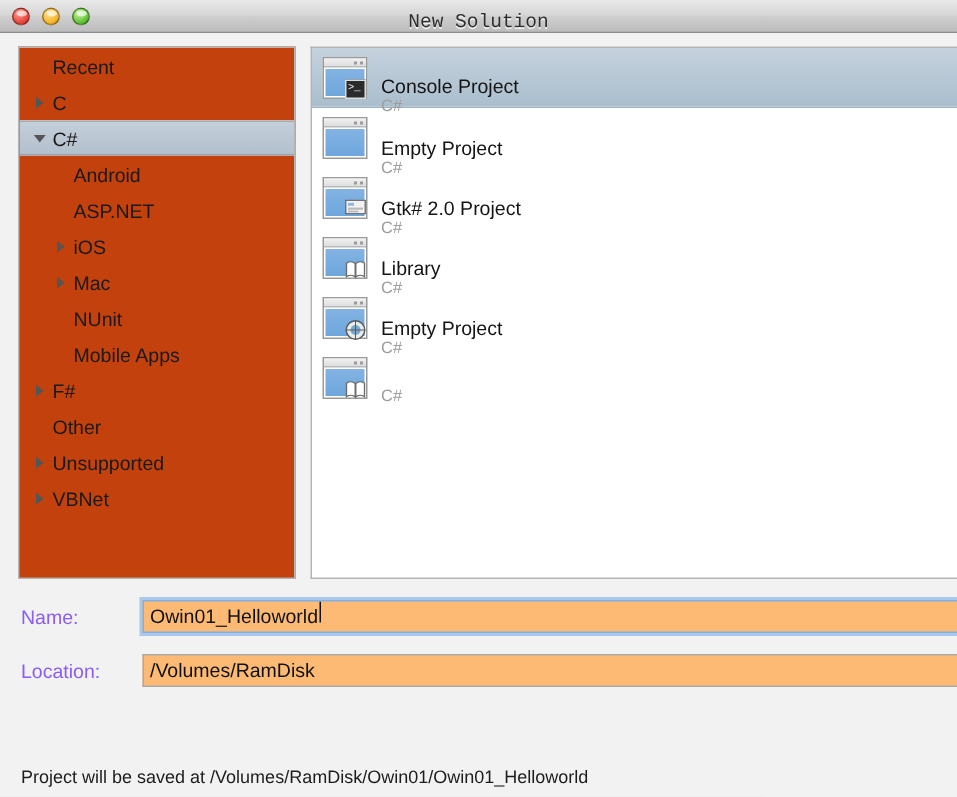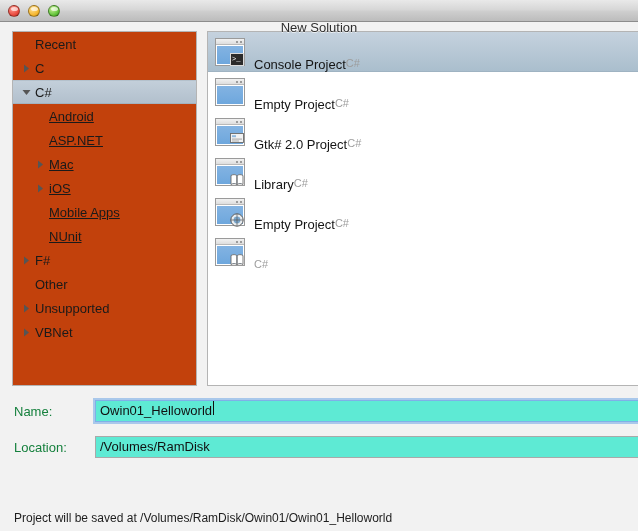--- a/index.html
+++ b/index.html
@@ -42,27 +42,28 @@
     content: ""; position: absolute;
     top: 1px; left: 2px; width: 7px; height: 4px;
     border-radius: 50%;
     background: rgba(255,255,255,0.65);
   }
   .light.red    { background: radial-gradient(circle at 35% 28%, #ff9a90, #e8483c 65%, #b8291f); }
   .light.yellow { background: radial-gradient(circle at 35% 28%, #ffe093, #f5b52c 65%, #c08612); }
   .light.green  { background: radial-gradient(circle at 35% 28%, #cdf39a, #60c238 65%, #3c8c20); }
 
   .window-title {
-    position: absolute; left: 0; right: 0; top: 17px;
+    position: absolute; left: 0; right: 0; top: 4px;
     height: 22px; line-height: 22px;
     text-align: center;
     font-size: 13px;
     color: #2e2e2e;
     text-shadow: 0 1px 0 rgba(255,255,255,0.7);
     pointer-events: none;
+    font-family: Liberation Mono, monospace;
   }
 
   
   .content {
     flex: 1 1 auto;
     background: #f2f2f2;
     display: flex; flex-direction: column;
     padding: 9px 0 0 0;
   }
 
@@ -96,21 +97,21 @@
   }
   .twisty {
     width: 14px; flex: 0 0 14px;
     display: flex; align-items: center; justify-content: center;
     color: #4a4a4a;
     font-size: 8px;
     line-height: 1;
   }
   .twisty svg { display: block; }
   .tree-label { padding-left: 2px; }
-  .tree-row.child { padding-left: 20px; text-decoration: underline; }
+  .tree-row.child { padding-left: 20px; }
   .tree-row.child .tree-label { padding-left: 2px; }
 
   
   .list-pane {
     flex: 1 1 auto;
     margin-left: 10px;
     margin-right: 0;
     background: #ffffff;
     border: 1px solid #b4b4b4;
     border-right: none;
@@ -167,21 +168,21 @@
     font-size: 7px;
     line-height: 11px;
     text-align: left;
     padding-left: 1px;
   }
   .badge.book {
     background: transparent;
   }
   .badge.book svg, .badge.circle svg, .badge.gtk svg { display: block; }
 
-  .tpl-text { display: flex; flex-direction: row; justify-content: center; margin-top: 25px; }
+  .tpl-text { display: flex; flex-direction: column; justify-content: center; margin-top: 25px; }
   .tpl-title {
     font-size: 13px;
     color: #141414;
     line-height: 15px;
   }
   .tpl-sub {
     font-size: 11px;
     color: #9d9d9d;
     line-height: 13px;
   }
@@ -192,26 +193,26 @@
     display: flex; align-items: center;
     height: 22px;
     margin-bottom: 14px;
   }
   .form-label {
     width: 95px;
     flex: 0 0 95px;
     text-align: left;
     padding-left: 14px;
     font-size: 13px;
-    color: #15803d;
+    color: #8b5cf6;
   }
   .field {
     flex: 1 1 auto;
     height: 22px;
-    background: #5eead4;
+    background: #fdba74;
     border: 1px solid #a9a9a9;
     border-right: none;
     font-size: 13px;
     color: #111111;
     padding: 0 4px;
     line-height: 20px;
     display: flex; align-items: flex-start;
     white-space: nowrap; overflow: hidden;
   }
   .field.focused {
@@ -278,37 +279,37 @@
           <div class="tree-row child">
             <span class="twisty"></span>
             <span class="tree-label">ASP.NET</span>
           </div>
           <div class="tree-row child">
             <span class="twisty">
               <svg width="7" height="9" viewBox="0 0 7 9">
                 <path d="M1 0.5 L6 4.5 L1 8.5 Z" fill="#555"></path>
               </svg>
             </span>
+            <span class="tree-label">iOS</span>
+          </div>
+          <div class="tree-row child">
+            <span class="twisty">
+              <svg width="7" height="9" viewBox="0 0 7 9">
+                <path d="M1 0.5 L6 4.5 L1 8.5 Z" fill="#555"></path>
+              </svg>
+            </span>
             <span class="tree-label">Mac</span>
           </div>
           <div class="tree-row child">
-            <span class="twisty">
-              <svg width="7" height="9" viewBox="0 0 7 9">
-                <path d="M1 0.5 L6 4.5 L1 8.5 Z" fill="#555"></path>
-              </svg>
-            </span>
-            <span class="tree-label">iOS</span>
+            <span class="twisty"></span>
+            <span class="tree-label">NUnit</span>
           </div>
           <div class="tree-row child">
             <span class="twisty"></span>
             <span class="tree-label">Mobile Apps</span>
-          </div>
-          <div class="tree-row child">
-            <span class="twisty"></span>
-            <span class="tree-label">NUnit</span>
           </div>
           <div class="tree-row">
             <span class="twisty">
               <svg width="7" height="9" viewBox="0 0 7 9">
                 <path d="M1 0.5 L6 4.5 L1 8.5 Z" fill="#555"></path>
               </svg>
             </span>
             <span class="tree-label">F#</span>
           </div>
           <div class="tree-row">

